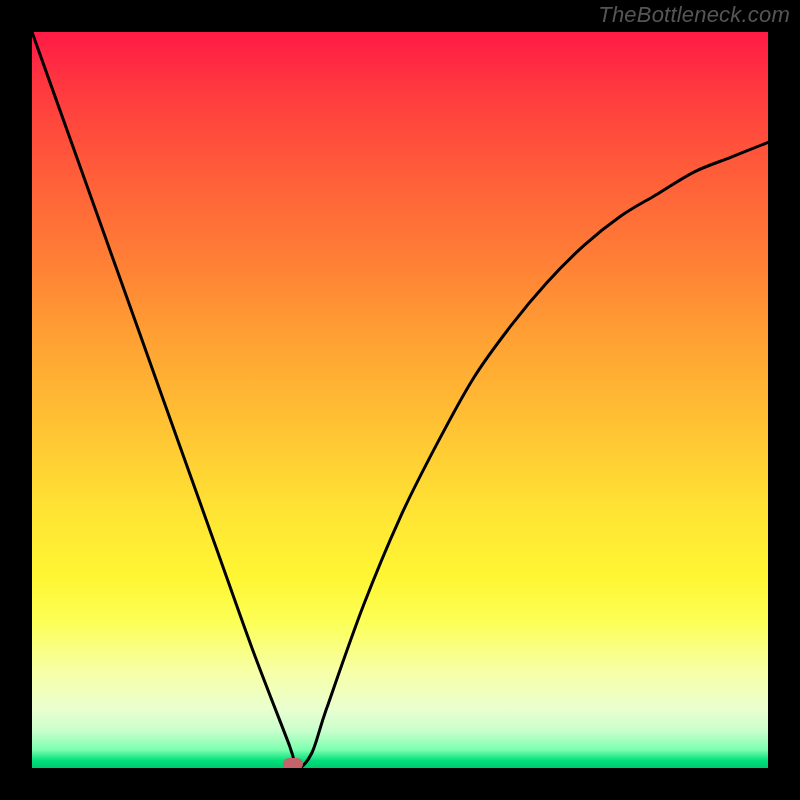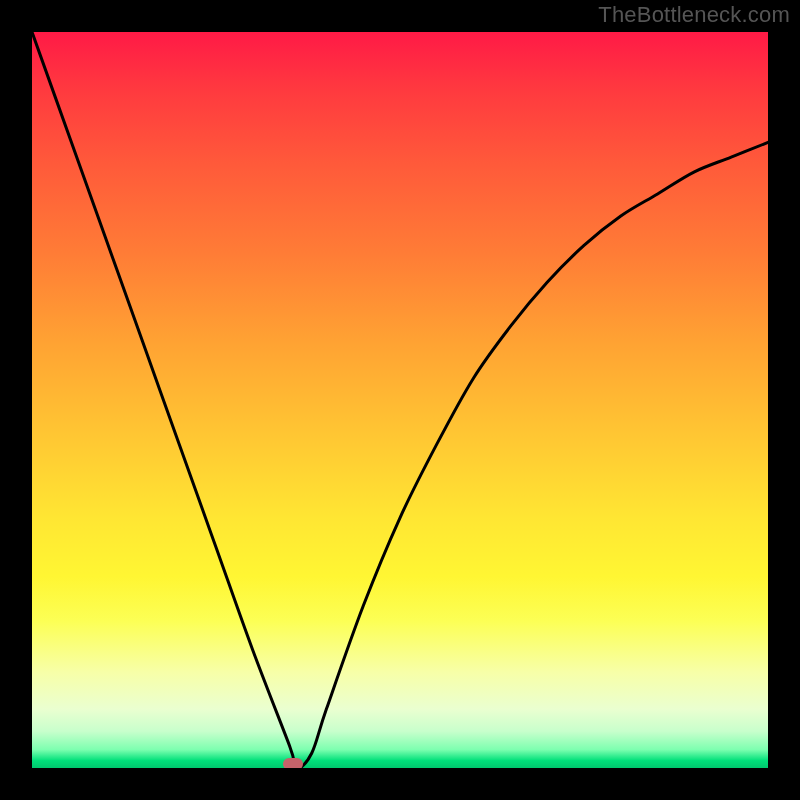--- a/index.html
+++ b/index.html
@@ -9,20 +9,21 @@
     height: 800px;
     background: #000;
     overflow: hidden;
     font-family: Arial, Helvetica, sans-serif;
   }
   .frame {
     position: relative;
     width: 800px;
     height: 800px;
     background: #000;
+    font-style: italic;
   }
   .watermark {
     position: absolute;
     top: 2px;
     right: 10px;
     color: #555555;
     font-size: 22px;
     font-weight: 500;
     letter-spacing: 0.2px;
     z-index: 20;

